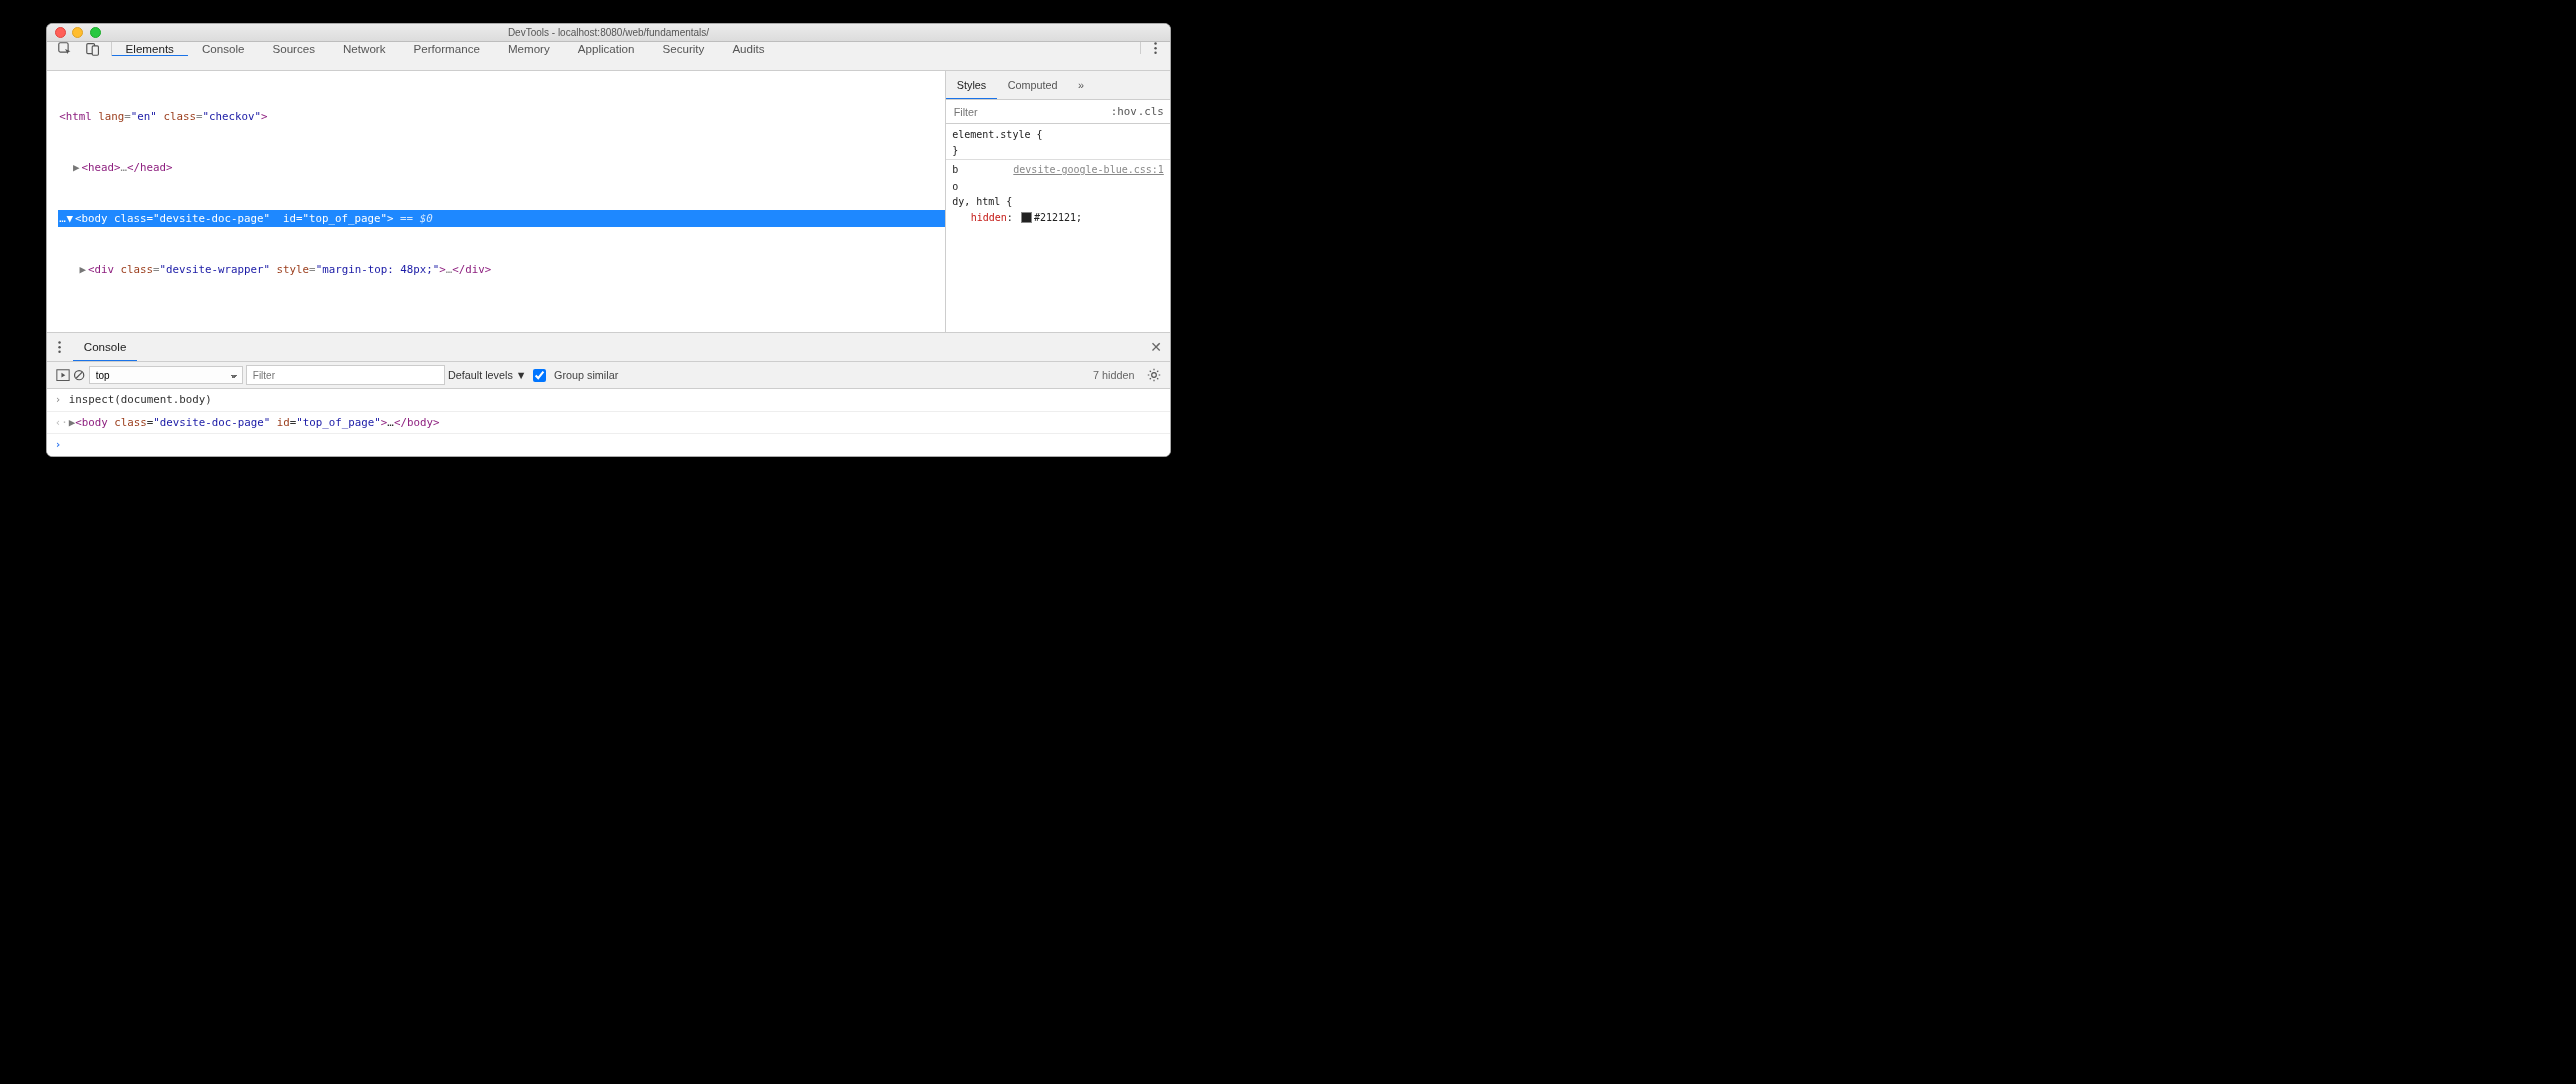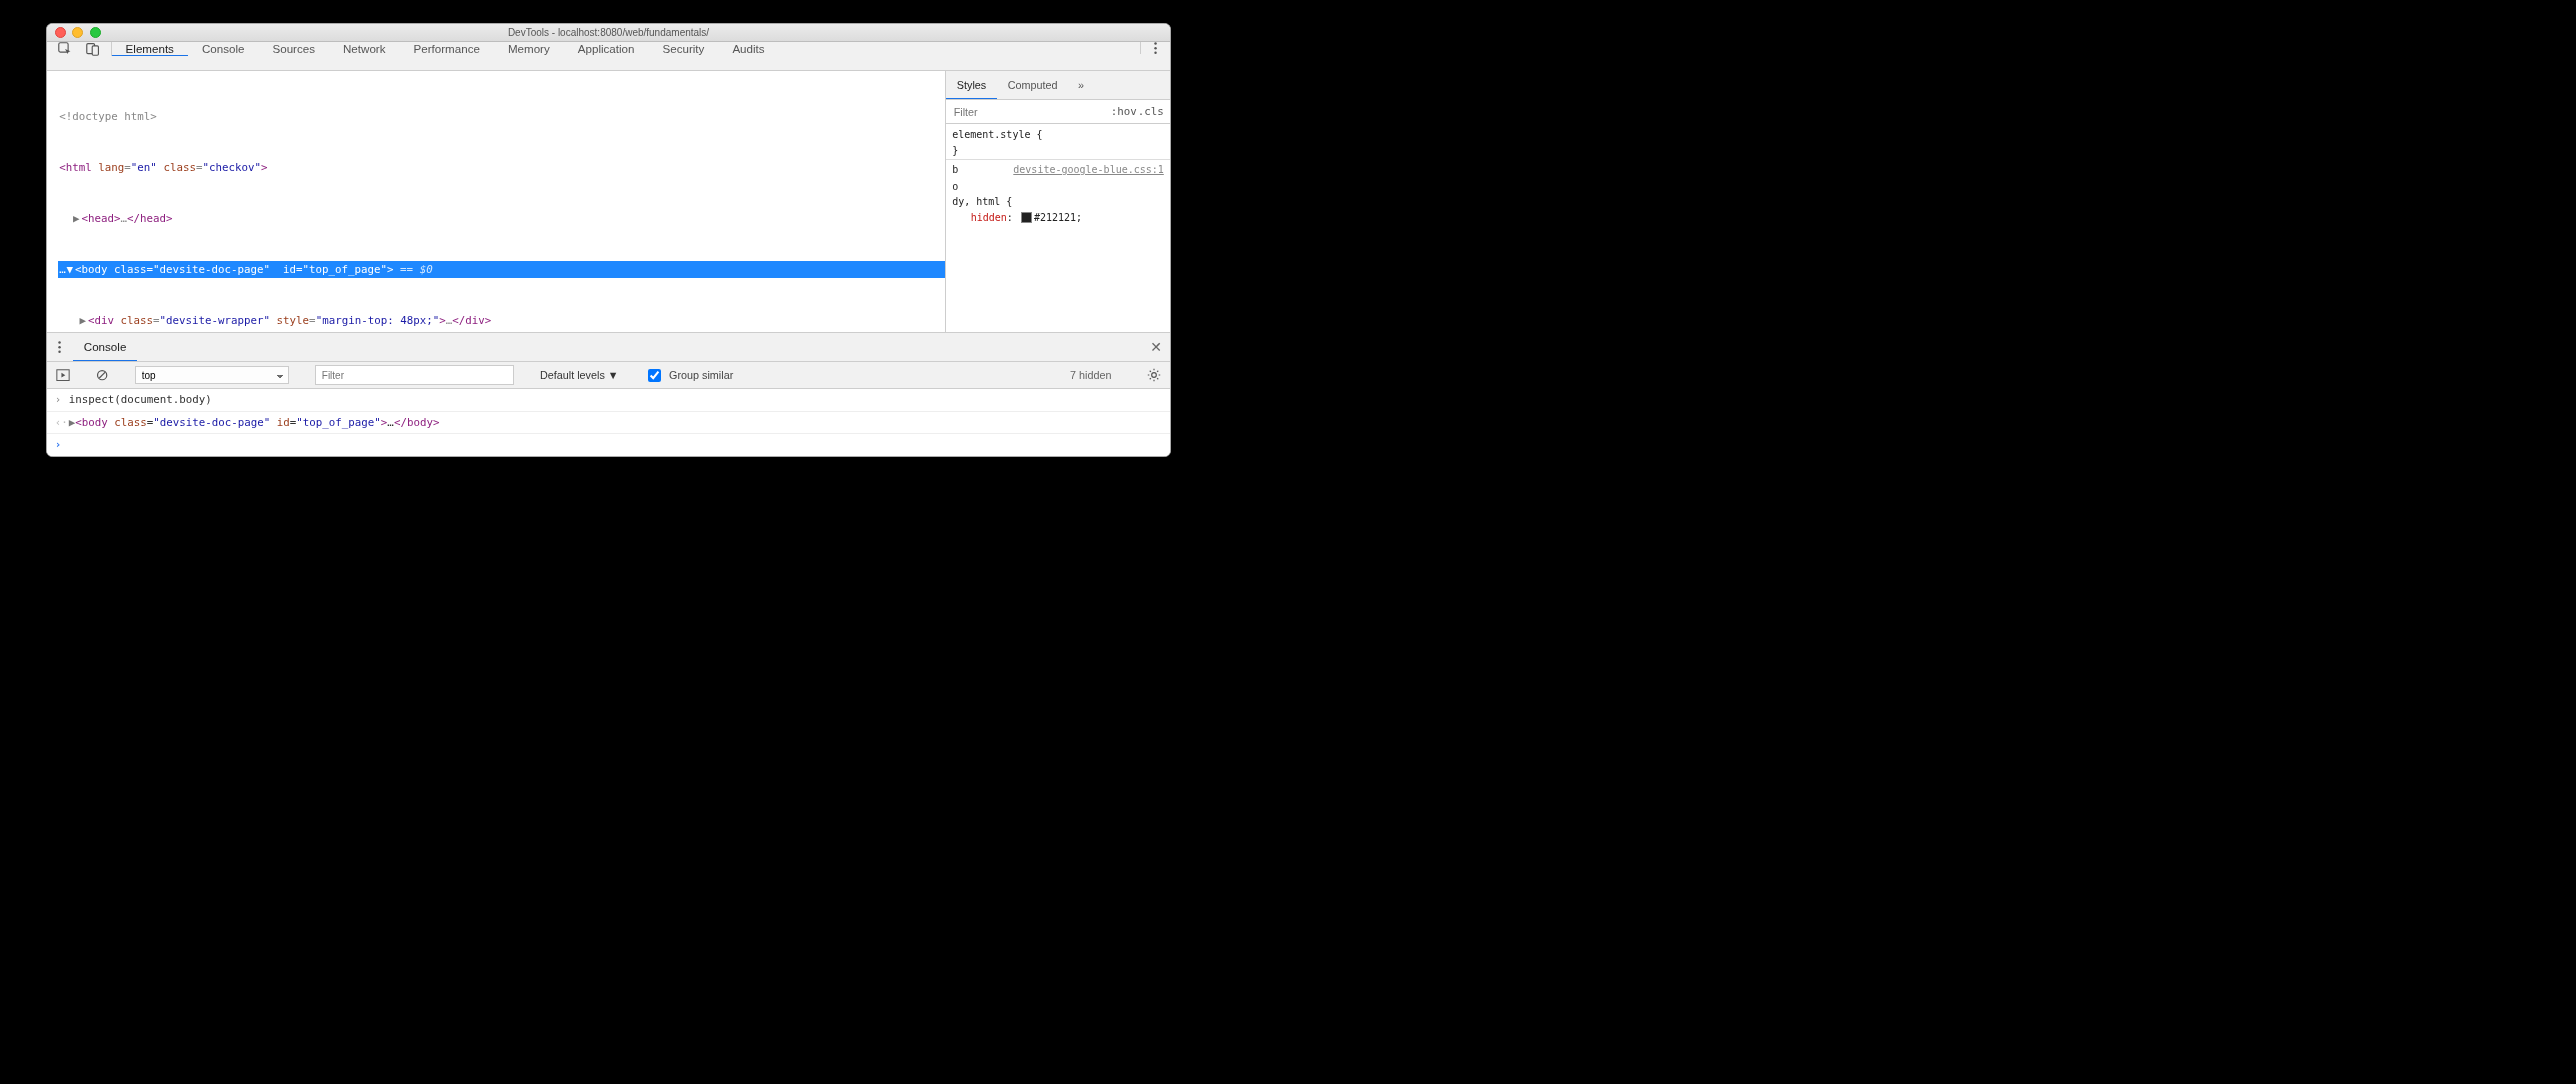--- a/index.html
+++ b/index.html
@@ -86,21 +86,21 @@
   .styles-rules .source{float:right;color:#888;text-decoration:underline}
 
   
   .drawer{border-top:0.8px solid var(--border);display:flex;flex-direction:column;background:#fff}
   .drawer-tabs{height:28px;background:var(--bg);border-bottom:0.8px solid var(--border);display:flex;align-items:stretch}
   .drawer-tabs .dots{width:26px;display:flex;align-items:center;justify-content:center;color:#555}
   .drawer-tabs .ctab{display:flex;align-items:center;padding:0 10.8px;font-size:11.6px;color:#222;border-bottom:1.5px solid var(--tab-active)}
   .drawer-tabs .spacer{flex:1}
   .drawer-tabs .close{width:28px;display:flex;align-items:center;justify-content:center;color:#666;font-size:14px}
 
-  .console-toolbar{height:26px;border-bottom:0.8px solid var(--border);background:var(--bg);display:flex;align-items:center;gap:26px;padding:0 9.3px;font-size:10.8px;color:#444}
+  .console-toolbar{height:26px;border-bottom:0.8px solid var(--border);background:var(--bg);display:flex;align-items:center;gap:3px;padding:0 9.3px;font-size:10.8px;color:#444}
   .console-toolbar select.ctx{border:0.8px solid #ccc;background:#fdfdfd;height:18.5px;font-size:10px;padding:0 17px 0 6.2px;min-width:154px;appearance:none;background-image:linear-gradient(45deg,transparent 50%,#666 50%),linear-gradient(135deg,#666 50%,transparent 50%);background-position:right 7.7px top 7.7px,right 3.9px top 7.7px;background-size:3.9px 3.9px;background-repeat:no-repeat}
   .console-toolbar input.flt{border:0.8px solid #ccc;background:#fff;height:18.5px;font-size:10px;padding:0 6.2px;width:185px;color:#888}
   .console-toolbar .chk{display:flex;align-items:center;gap:4.6px}
   .console-toolbar .spacer{flex:1}
   .console-toolbar .gear{color:#555}
 
   .console-body{font-family:var(--mono);font-size:10.8px;line-height:21.6px}
   .console-body .line{display:flex;padding:0 7.7px;border-bottom:0.8px solid #eee}
   .console-body .line:last-child{border-bottom:none}
   .console-body .icon{width:14px;color:#888}
@@ -158,21 +158,20 @@
             <circle cx="2" cy="8" r="1.6" fill="#555"></circle>
             <circle cx="2" cy="14" r="1.6" fill="#555"></circle>
           </svg>
     </div>
   </div>
 
   <div class="panel">
 
     <div class="dom">
       <div class="dom-lines">
-        <div class="row gray">&lt;!doctype html&gt;</div>
         <div class="row"><span class="t">&lt;html</span> <span class="a">lang</span>=<span class="v">"en"</span> <span class="a">class</span>=<span class="v">"checkov"</span><span class="t">&gt;</span></div>
         <div class="row">  <span class="tri">▶</span><span class="t">&lt;head&gt;</span>…<span class="t">&lt;/head&gt;</span></div>
         <div class="row sel"><span class="dots">…</span><span class="tri">▼</span>&lt;body <span class="a">class</span><span class="eq">=</span>"devsite-doc-page"  <span class="a">id</span><span class="eq">=</span>"top_of_page"&gt; <span style="opacity:.8">== </span><span style="font-style:italic;opacity:.8">$0</span></div>
         <div class="row">   <span class="tri">▶</span><span class="t">&lt;div</span> <span class="a">class</span>=<span class="v">"devsite-wrapper"</span> <span class="a">style</span>=<span class="v">"margin-top: 48px;"</span><span class="t">&gt;</span>…<span class="t">&lt;/div&gt;</span></div>
         
         
         
       </div>
 
     </div>

